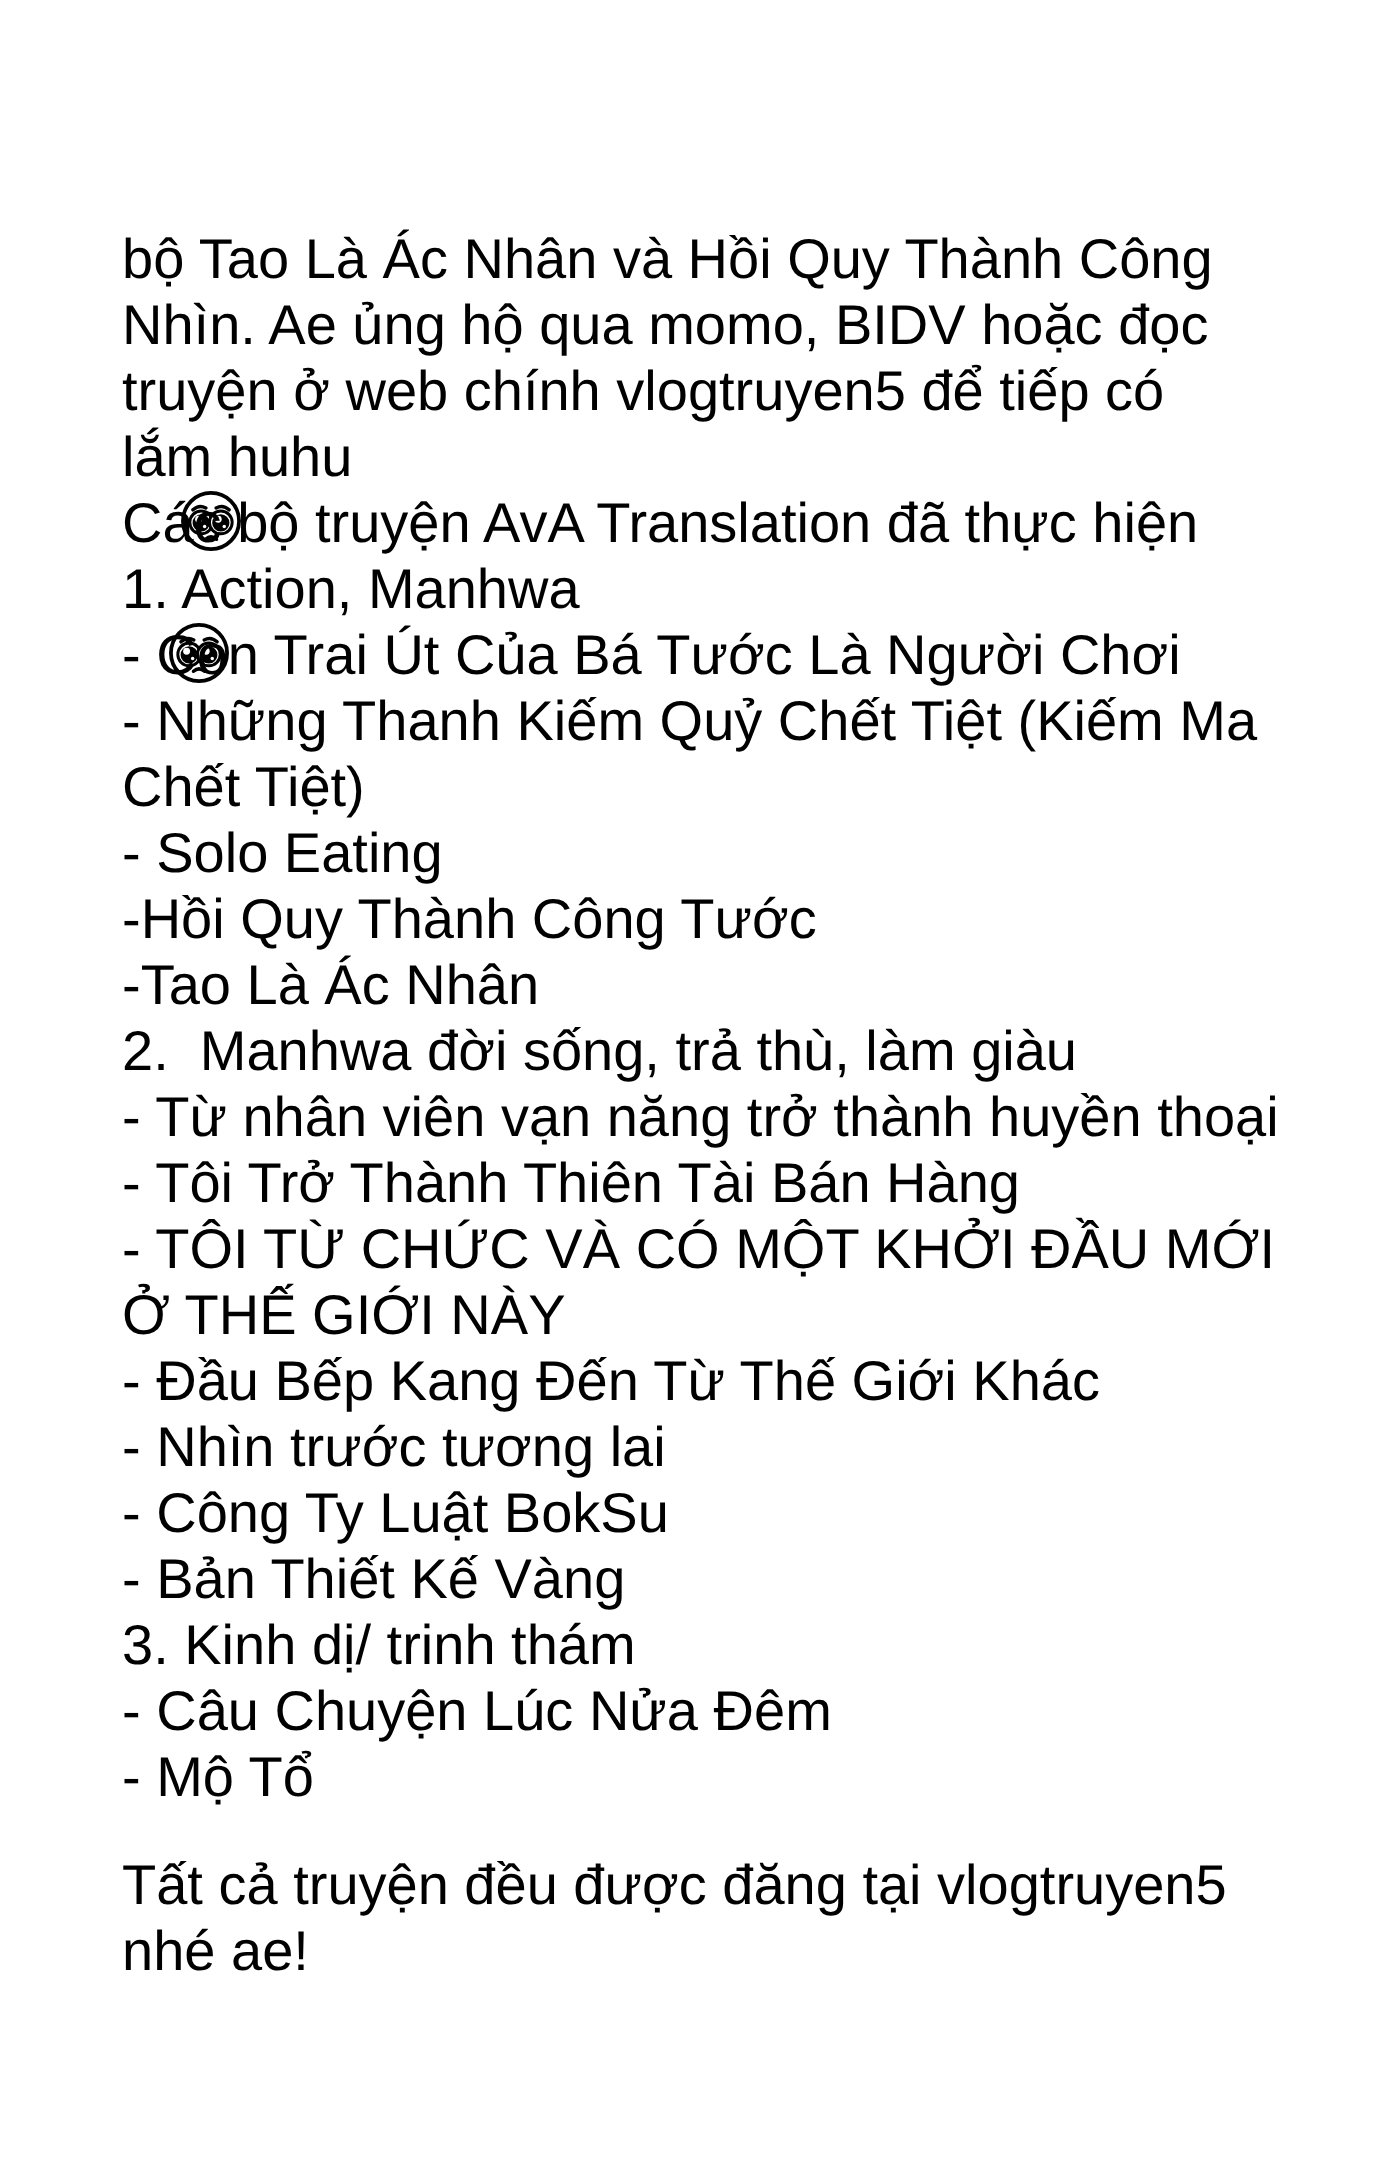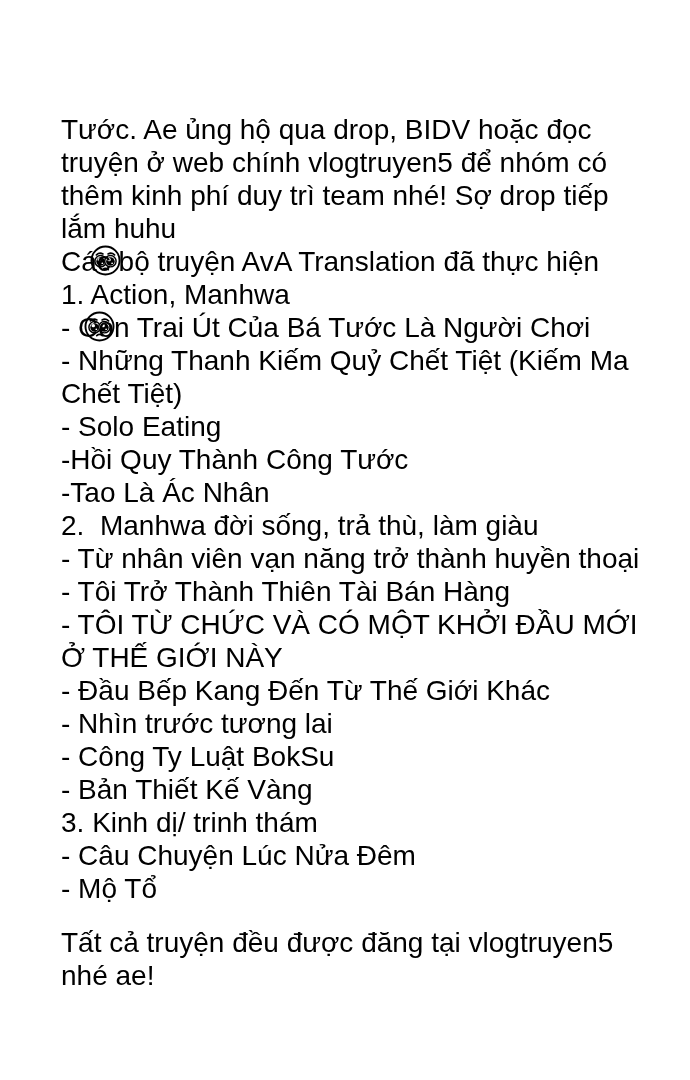--- a/index.html
+++ b/index.html
@@ -43,21 +43,21 @@
   .emoji svg {
     display: block;
     width: 31px;
     height: 31px;
   }
 </style>
 </head>
 <body>
 
 <main class="text-flow">
-  <div><div class="line">Tước. Ae ủng hộ qua drop, BIDV hoặc đọc</div><div class="line">truyện ở web chính vlogtruyen5 để nhóm có</div><div class="line">thêm kinh phí duy trì team nhé! Sợ drop tiếp</div><div class="line">lắm huhu
+  <div><div class="line">bộ Tao Là Ác Nhân và Hồi Quy Thành Công</div><div class="line">Nhìn. Ae ủng hộ qua momo, BIDV hoặc đọc</div><div class="line">truyện ở web chính vlogtruyen5 để tiếp có</div><div class="line">lắm huhu
   <span class="emoji"><svg viewBox="0 0 36 36" xmlns="http://www.w3.org/2000/svg" fill="none">
     <circle cx="18" cy="18" r="16.3" fill="#ffffff" stroke="#000000" stroke-width="2.2"></circle>
     <path d="M7.5 11.5 Q11 8.3 15 10.4" stroke="#000000" stroke-width="2" stroke-linecap="round"></path>
     <path d="M21 10.4 Q25 8.3 28.5 11.5" stroke="#000000" stroke-width="2" stroke-linecap="round"></path>
     <circle cx="12.3" cy="18.8" r="6.6" fill="#ffffff" stroke="#000000" stroke-width="1.7"></circle>
     <circle cx="23.7" cy="18.8" r="6.6" fill="#ffffff" stroke="#000000" stroke-width="1.7"></circle>
     <circle cx="12.3" cy="19.1" r="5" fill="#000000"></circle>
     <circle cx="23.7" cy="19.1" r="5" fill="#000000"></circle>
     <circle cx="10.8" cy="17" r="2" fill="#ffffff"></circle>
     <circle cx="22.2" cy="17" r="2" fill="#ffffff"></circle>

